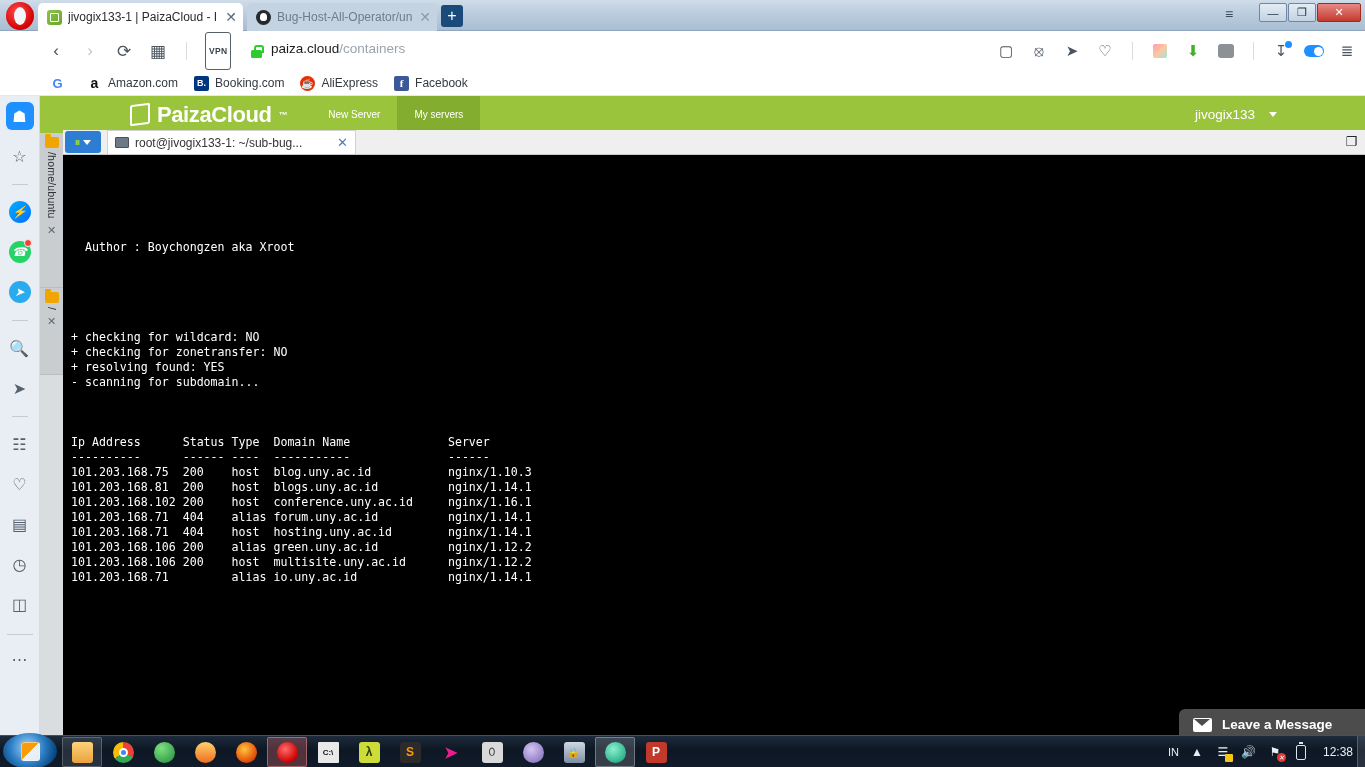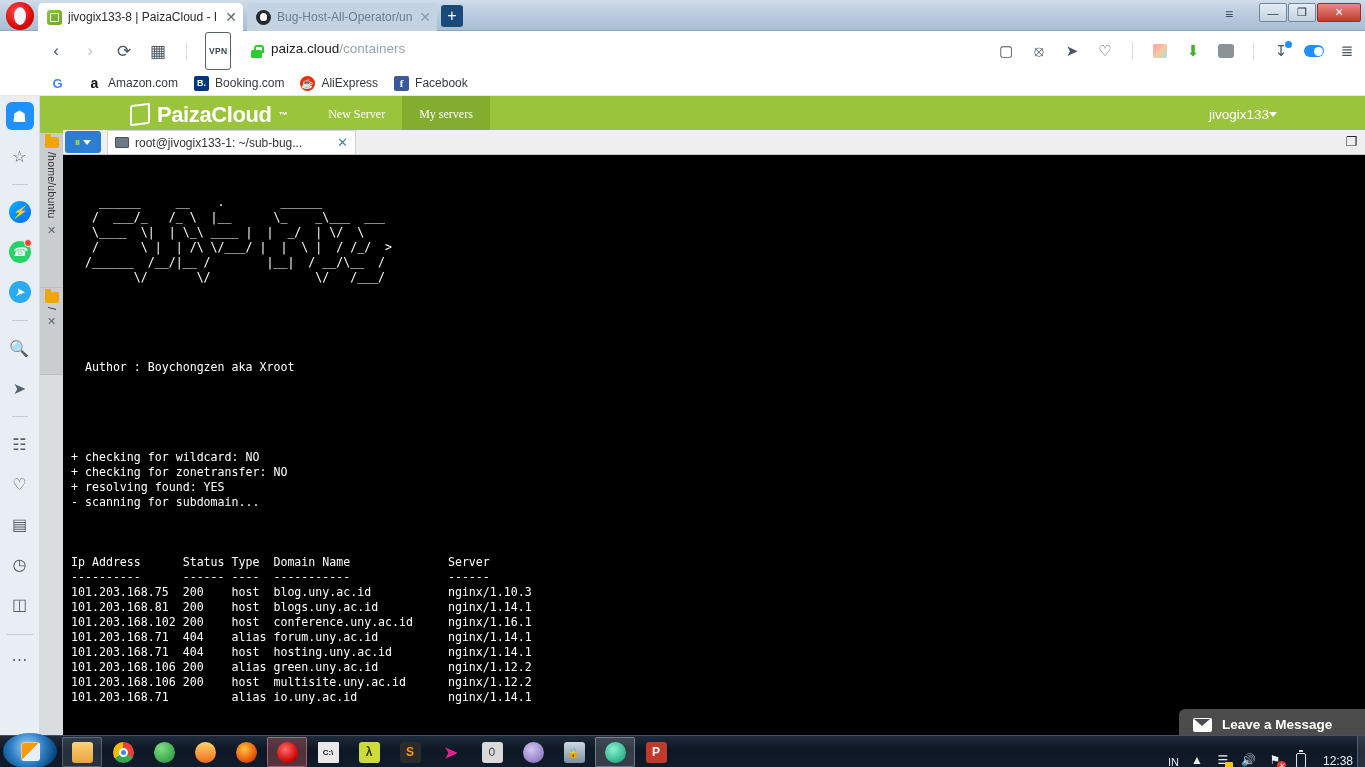--- a/index.html
+++ b/index.html
@@ -156,25 +156,25 @@
     display: flex; align-items: center; gap: 7px; letter-spacing: -.4px;
   }
   .paiza-cube { width: 20px; height: 21px; position: relative; }
   .paiza-cube::before {
     content:""; position:absolute; inset:0;
     border: 2px solid #fff; border-radius: 2px;
     transform: skewY(-8deg);
   }
   .paiza-tm { font-size: 9px; vertical-align: super; }
   .paiza-nav { display: flex; align-items: center; height: 37px; margin-left: 24px; }
-  .paiza-nav-item { color: #ffffff; font-size: 12px; padding: 0 17px; height: 37px; display:flex;align-items:center;font-family:Liberation Serif, serif; }
+  .paiza-nav-item { color: #ffffff; font-size: 10px; padding: 0 17px; height: 37px; display:flex;align-items:center; }
   .paiza-nav-item.active { background: #83ad2e; }
   .paiza-user {
     position: absolute; right: 88px; color: #fff; font-size: 13.5px;
-    display: flex; align-items: center; gap: 0;
+    display: flex; align-items: center; gap: 14px;
   }
   .caret-down { width:0;height:0;border-left:4px solid transparent;border-right:4px solid transparent;border-top:5px solid #fff; }
 
   
   .vtabs {
     position: absolute; left: 40px; top: 133px; width: 23px; height: 602px;
     background: #d9dde0;
   }
   .vtab {
     position: absolute; left: 0; width: 23px;
@@ -297,40 +297,40 @@
   .i-opera    { background: radial-gradient(circle at 40% 35%, #ff6b6b, #c00 70%); border-radius:50%; }
   .i-cmd      { background: #e9e9e9; color:#111; font-size:8px; border-radius:1px; }
   .i-lambda   { background: #cddc39; color:#2e3b0a; }
   .i-sublime  { background: #2b2b2b; color:#ff9800; }
   .i-cursor   { background: transparent; color:#e91e8c; font-size:16px; }
   .i-usb      { background: #d9d9d9; color:#333; font-size:10px; border-radius:3px; }
   .i-purple   { background: radial-gradient(circle at 40% 35%, #d3c6f0, #7a62b8); border-radius:50%; }
   .i-safe     { background: linear-gradient(180deg,#cfd8e3,#7e8ea3); color:#1e2a38; font-size:10px; }
   .i-green2   { background: radial-gradient(circle at 40% 35%, #89f0d0, #0c9b6e); border-radius:50%; }
   .i-p        { background: #c0392b; }
-  .tray { position: absolute; right: 6px; top: 0; height: 32px; display: flex; align-items: flex-end; gap: 10px; color: #e9edf2; font-size: 11px; }
+  .tray { position: absolute; right: 6px; top: 0; height: 32px; display: flex; align-items: center; gap: 10px; color: #e9edf2; font-size: 11px; }
   .tray-ico { width: 16px; height: 16px; display:flex;align-items:center;justify-content:center;font-size:12px; position: relative; }
   .tray-clock { font-size: 12px; margin-left: 4px; margin-right: 6px; }
   .showdesk { position:absolute; right:0; top:0; width:8px; height:32px; background: rgba(255,255,255,.10); border-left:1px solid #4a6080; }
   .batt { width: 10px; height: 15px; border: 1.5px solid #dde3ea; border-radius: 2px; position: relative; }
   .batt::before { content:""; position:absolute; left:2px; top:-3.5px; width:4px; height:2px; background:#dde3ea; }
   .warn-dot { position:absolute; right:-2px; bottom:-2px; width:8px;height:8px;background:#f5c518;border-radius:1px; }
   .red-x { position:absolute; right:-3px; bottom:-2px; width:9px;height:9px;background:#e53935;border-radius:50%;color:#fff;font-size:7px;line-height:9px;text-align:center; }
 </style>
 </head>
 <body>
 
 <div id="app">
 
   <div class="titlebar">
     <div class="opera-badge"></div>
 
     <div class="tab active">
       <span class="favicon fav-paiza"></span>
-      <span class="tab-title">jivogix133-8 | PaizaCloud - I</span>
+      <span class="tab-title">jivogix133-1 | PaizaCloud - I</span>
       <span class="tab-close">✕</span>
     </div>
 
     <div class="tab inactive">
       <span class="favicon fav-github"></span>
       <span class="tab-title">Bug-Host-All-Operator/un</span>
       <span class="tab-close">✕</span>
     </div>
 
     <div class="newtab">+</div>
@@ -464,26 +464,20 @@
     </div>
     <div class="term-tab">
       <span class="monitor-ico"></span>
       <span class="term-tab-title">root@jivogix133-1: ~/sub-bug...</span>
       <span class="term-tab-close">✕</span>
     </div>
     <div class="term-copy-ico">❐</div>
   </div>
 
   <div class="terminal">
-    <div class="ascii-art">    ______     __    .        ______
-   /  ___/_   /_ \  |__      \_    _\___  ___
-   \____  \|  | \_\ ____ |  |  _/  | \/  \
-   /      \ |  | /\ \/___/ |  |  \ |  / /_/  &gt;
-  /______  /__/|__ /        |__|  / __/\__  /
-         \/       \/               \/   /___/</div>
     <div class="term-blank"></div>
     <div class="term-line">  Author : Boychongzen aka Xroot</div>
     <div class="term-blank"></div>
     <div id="status-block"><div class="term-line">+ checking for wildcard: NO</div><div class="term-line">+ checking for zonetransfer: NO</div><div class="term-line">+ resolving found: YES</div><div class="term-line">- scanning for subdomain...</div></div>
     <div class="term-table" id="table-block"><div class="term-line">Ip Address      Status Type  Domain Name              Server</div><div class="term-line">----------      ------ ----  -----------              ------</div><div class="term-line">101.203.168.75  200    host  blog.uny.ac.id           nginx/1.10.3</div><div class="term-line">101.203.168.81  200    host  blogs.uny.ac.id          nginx/1.14.1</div><div class="term-line">101.203.168.102 200    host  conference.uny.ac.id     nginx/1.16.1</div><div class="term-line">101.203.168.71  404    alias forum.uny.ac.id          nginx/1.14.1</div><div class="term-line">101.203.168.71  404    host  hosting.uny.ac.id        nginx/1.14.1</div><div class="term-line">101.203.168.106 200    alias green.uny.ac.id          nginx/1.12.2</div><div class="term-line">101.203.168.106 200    host  multisite.uny.ac.id      nginx/1.12.2</div><div class="term-line">101.203.168.71         alias io.uny.ac.id             nginx/1.14.1</div></div>
     
   </div>
   <div class="scrollline"></div>
 
   <div class="leave-msg">

